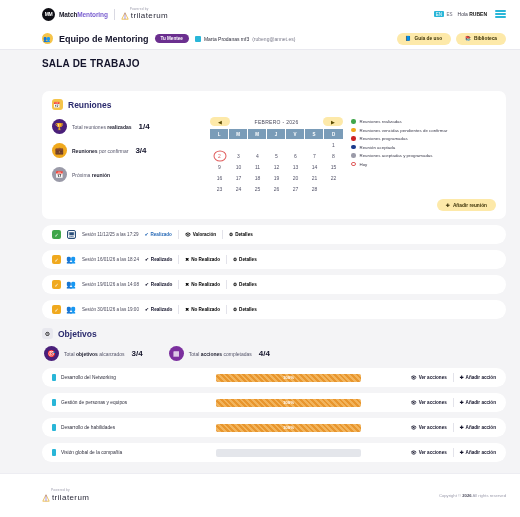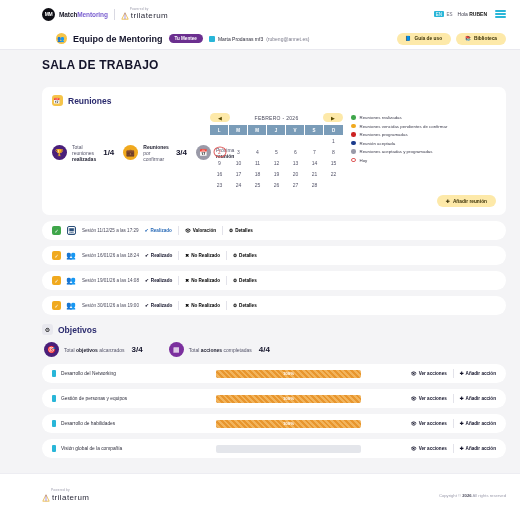--- a/index.html
+++ b/index.html
@@ -35,21 +35,21 @@
   .lang-row { display:flex; align-items:center; gap:3px; font-size:4.5px; color:#6b6b7b; }
   .lang-row .on { background:#29b6d8; color:#fff; padding:.5px 1.5px; border-radius:1px; }
   .hello { font-size:5px; color:#3a3a4a; }
   .hello b { color:#111; }
   .burger { display:flex; flex-direction:column; gap:1.5px; margin-left:3px;}
   .burger span { display:block; width:11px; height:1.6px; background:#29b6d8; border-radius:1px; }
 
   
   .teambar {
     height: 22px; display:flex; align-items:center; gap:6px;
-    padding: 0 14px 0 56px; border-bottom:1px solid #e9e9ef; background:#fff;
+    padding: 0 14px 0 42px; border-bottom:1px solid #e9e9ef; background:#fff;
   }
   .team-icon { width:11px;height:11px;border-radius:50%;background:#f5c44a;
     display:flex;align-items:center;justify-content:center;font-size:6px;color:#3a2d00;}
   .team-title { font-size:9px; font-weight:bold; color:#14142b; }
   .pill-mentee {
     background:#6b2f8f; color:#fff; font-size:4.6px; font-weight:bold;
     padding:2px 6px; border-radius:8px; white-space:nowrap;
   }
   .user-chip { display:flex; align-items:center; gap:3px; }
   .user-sq { width:6px;height:6px;background:#29b6d8;border-radius:1px; }
@@ -59,32 +59,32 @@
   .ybtn {
     background:#fde9a9; color:#3d3308; font-size:4.8px; font-weight:bold;
     padding:3.5px 9px; border-radius:10px; display:flex; align-items:center; gap:3px;
     border:none; cursor:pointer; white-space:nowrap;
   }
 
   
   .work {
     background:#f4f4f6; padding: 8px 14px 0 42px; height: 423px;
   }
-  .sala-title { font-size:12px; font-weight:bold; color:#14142b; letter-spacing:.2px; margin-bottom:15px;}
+  .sala-title { font-size:10px; font-weight:bold; color:#14142b; letter-spacing:.2px; margin-bottom:22px;}
 
   .card { background:#fff; border-radius:7px; padding:8px 10px; }
 
   .sec-head { display:flex; align-items:center; gap:5px; margin-bottom:7px; }
   .sec-ico { width:11px;height:11px;border-radius:3px;background:#f5c44a;
     display:flex;align-items:center;justify-content:center;font-size:6px;}
   .sec-ico.grey { background:#e8e8ee; }
   .sec-title { font-size:8.5px; font-weight:bold; color:#2b2b6e; }
 
   .reuniones-row { display:flex; gap:8px; }
-  .stats { width:150px; display:flex; flex-direction:row; gap:9px; padding-top:2px;}
+  .stats { width:150px; display:flex; flex-direction:column; gap:9px; padding-top:2px;}
   .stat { display:flex; align-items:center; gap:5px; }
   .stat-circle {
     width:15px;height:15px;border-radius:50%;
     display:flex;align-items:center;justify-content:center;
     font-size:7px;color:#fff;flex:0 0 auto;
   }
   .c-purple { background:#4a1f7a; }
   .c-yellow { background:#f0a91e; }
   .c-grey { background:#9a9aa8; }
   .stat-txt { font-size:5px; color:#55556a; }

